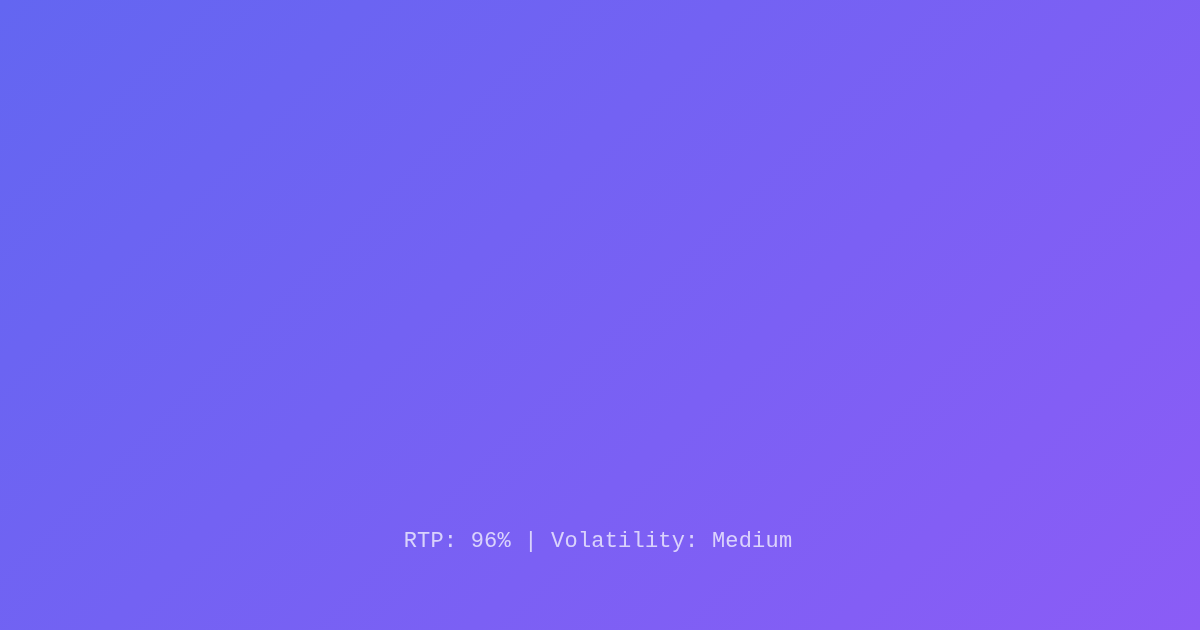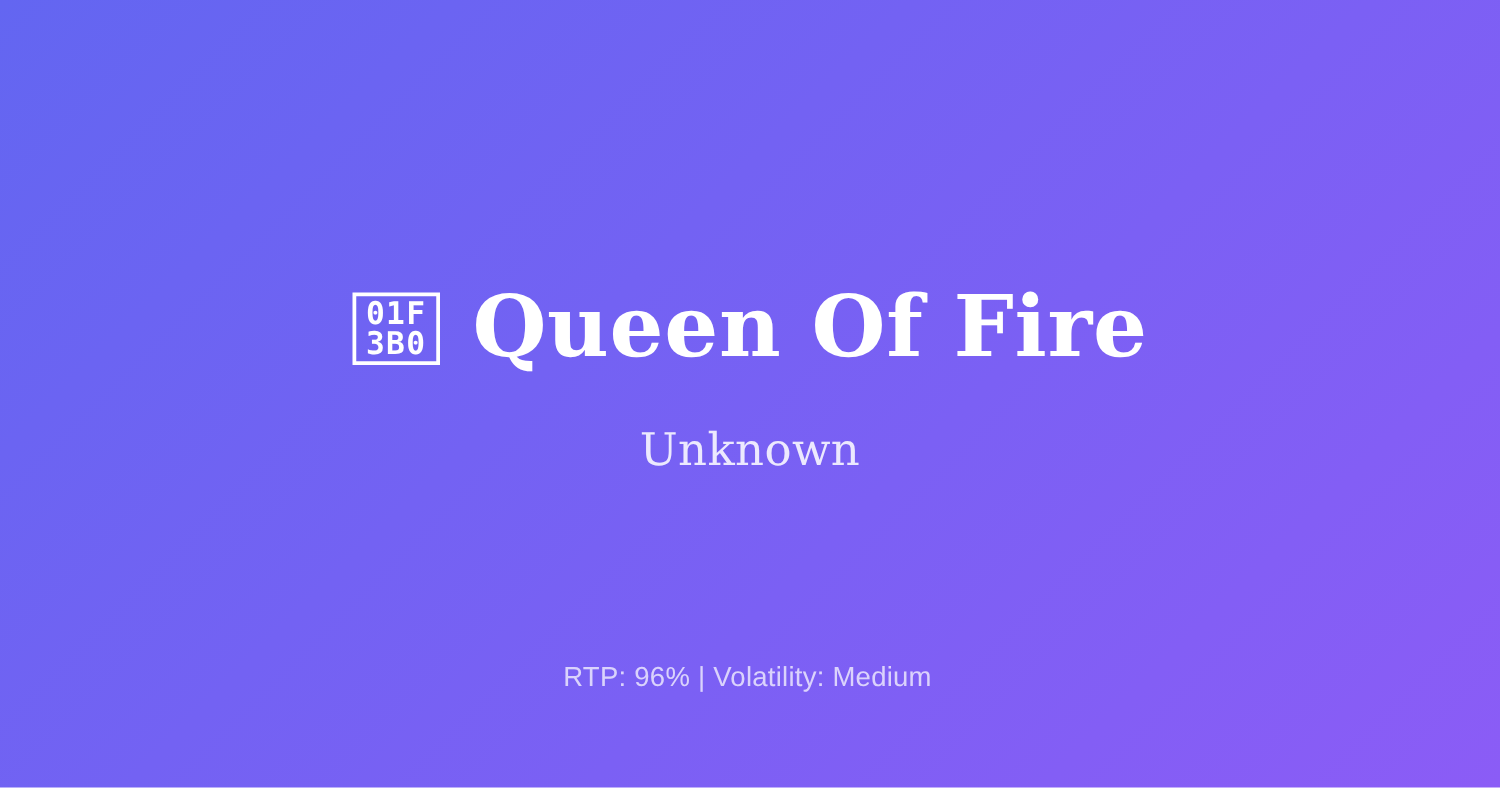--- a/index.html
+++ b/index.html
@@ -88,43 +88,29 @@
     white-space: nowrap;
   }
 
   
   .footer-meta {
     position: absolute;
     left: 0;
     right: 4px;
     top: 529px;
     text-align: center;
-    font-family: Liberation Sans, sans-serif;
+    font-family: Liberation Mono, monospace;
     font-size: 22px;
     font-weight: 400;
     color: rgba(255, 255, 255, 0.72);
     letter-spacing: 0.2px;
     white-space: nowrap;
   }
 </style>
 </head>
 <body>
 
 <div class="og-card">
 
-  <div class="hero">
-
-    <div class="title-row">
-
-      <span class="tofu">
-        <span class="tofu-line">01F</span>
-        <span class="tofu-line">3B0</span>
-      </span>
-
-      <span class="title-text">Queen Of Fire</span>
-    </div>
-
-    <div class="subtitle">Unknown</div>
-  </div>
 
   <div class="footer-meta">RTP: 96% | Volatility: Medium</div>
 
 </div>
 
 </body></html>

